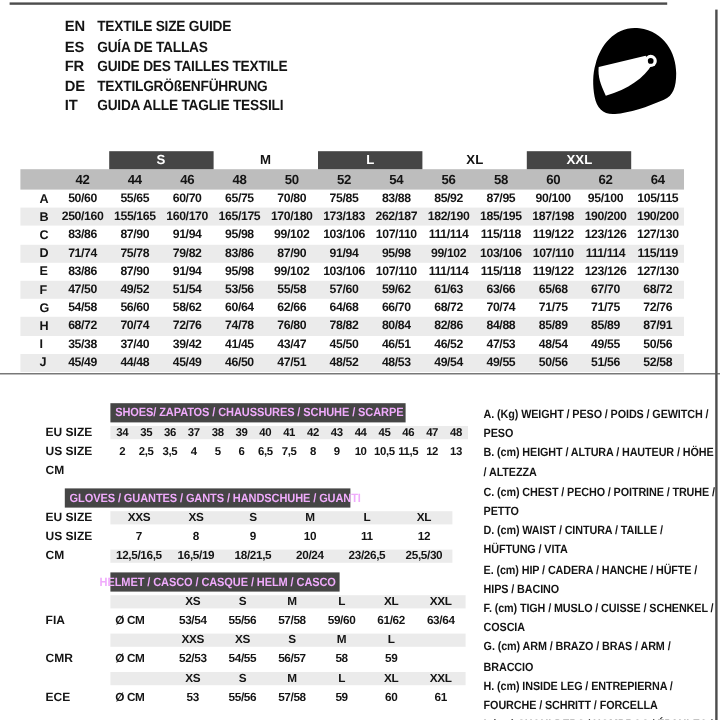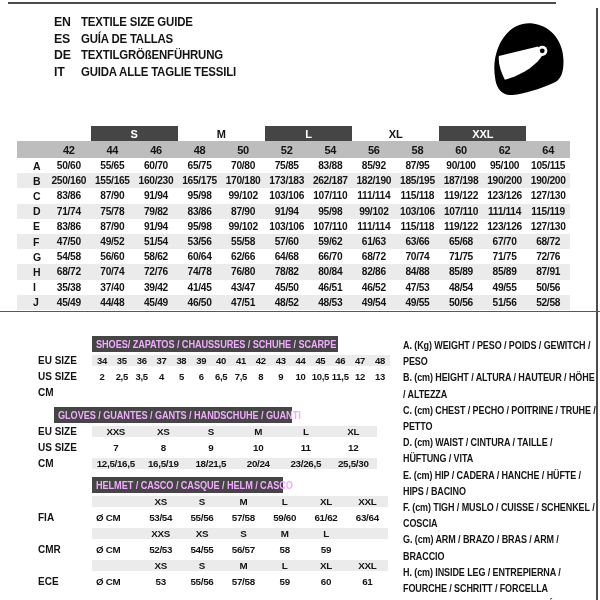--- a/index.html
+++ b/index.html
@@ -47,21 +47,21 @@
   .lower { position: absolute; width: 352px; }
   .shoes  { left: 38px; top: 336px; }
   .gloves { left: 38px; top: 407px; }
   .helmtab{ left: 38px; top: 477px; }
   .tbar { height: 16px; background: #454545; color: #f0abfc; display: flex; align-items: center;
           margin-left: 54px; padding-left: 4px; }
   .tbar span { font-size: 10px; white-space: nowrap; display: inline-block;
                transform: scaleX(0.92); transform-origin: left center; letter-spacing: -0.1px; }
   .shoes  .tbar { width: 246px; }
   .gloves .tbar { width: 238px; margin-left: 16px; }
-  .helmtab .tbar { width: 191px; }
+  .helmtab .tbar { width: 191px; justify-content: center; }
   .lrow { display: flex; height: 16px; align-items: center; }
   .lrow .rlabel { width: 54px; font-size: 10px; display: flex; align-items: center; }
   .lrow .rdata { display: flex; }
   .shoes  .rdata { width: 298px; }
   .gloves .rdata { width: 285px; }
   .helmtab .rdata { width: 296px; }
   .rdata .cell { font-size: 9.8px; letter-spacing: -0.3px; }
   .shoes .rdata .cell { font-size: 9.5px; }
   .rdata.gray { background: #ebebeb; }
   .helmtab .unit { width: 48px; flex: none; justify-content: flex-start; padding-left: 4px; }
@@ -78,20 +78,24 @@
 <div class="frame-right"></div>
 
 <div class="langs">
     <div class="lang-row">
       <span class="lang-code">EN</span>
       <span class="lang-text">TEXTILE SIZE GUIDE</span>
     </div>
     <div class="lang-row">
       <span class="lang-code">ES</span>
       <span class="lang-text">GUÍA DE TALLAS</span>
+    </div>
+    <div class="lang-row">
+      <span class="lang-code">FR</span>
+      <span class="lang-text">GUIDE DES TAILLES TEXTILE</span>
     </div>
     <div class="lang-row">
       <span class="lang-code">DE</span>
       <span class="lang-text">TEXTILGRÖßENFÜHRUNG</span>
     </div>
     <div class="lang-row">
       <span class="lang-code">IT</span>
       <span class="lang-text">GUIDA ALLE TAGLIE TESSILI</span>
     </div>
   </div>
@@ -144,21 +148,21 @@
         <div class="cell">85/92</div>
         <div class="cell">87/95</div>
         <div class="cell">90/100</div>
         <div class="cell">95/100</div>
         <div class="cell">105/115</div>
       </div>
       <div class="trow drow stripe">
         <div class="letter">B</div>
         <div class="cell">250/160</div>
         <div class="cell">155/165</div>
-        <div class="cell">160/230</div>
+        <div class="cell">160/170</div>
         <div class="cell">165/175</div>
         <div class="cell">170/180</div>
         <div class="cell">173/183</div>
         <div class="cell">262/187</div>
         <div class="cell">182/190</div>
         <div class="cell">185/195</div>
         <div class="cell">187/198</div>
         <div class="cell">190/200</div>
         <div class="cell">190/200</div>
       </div>

